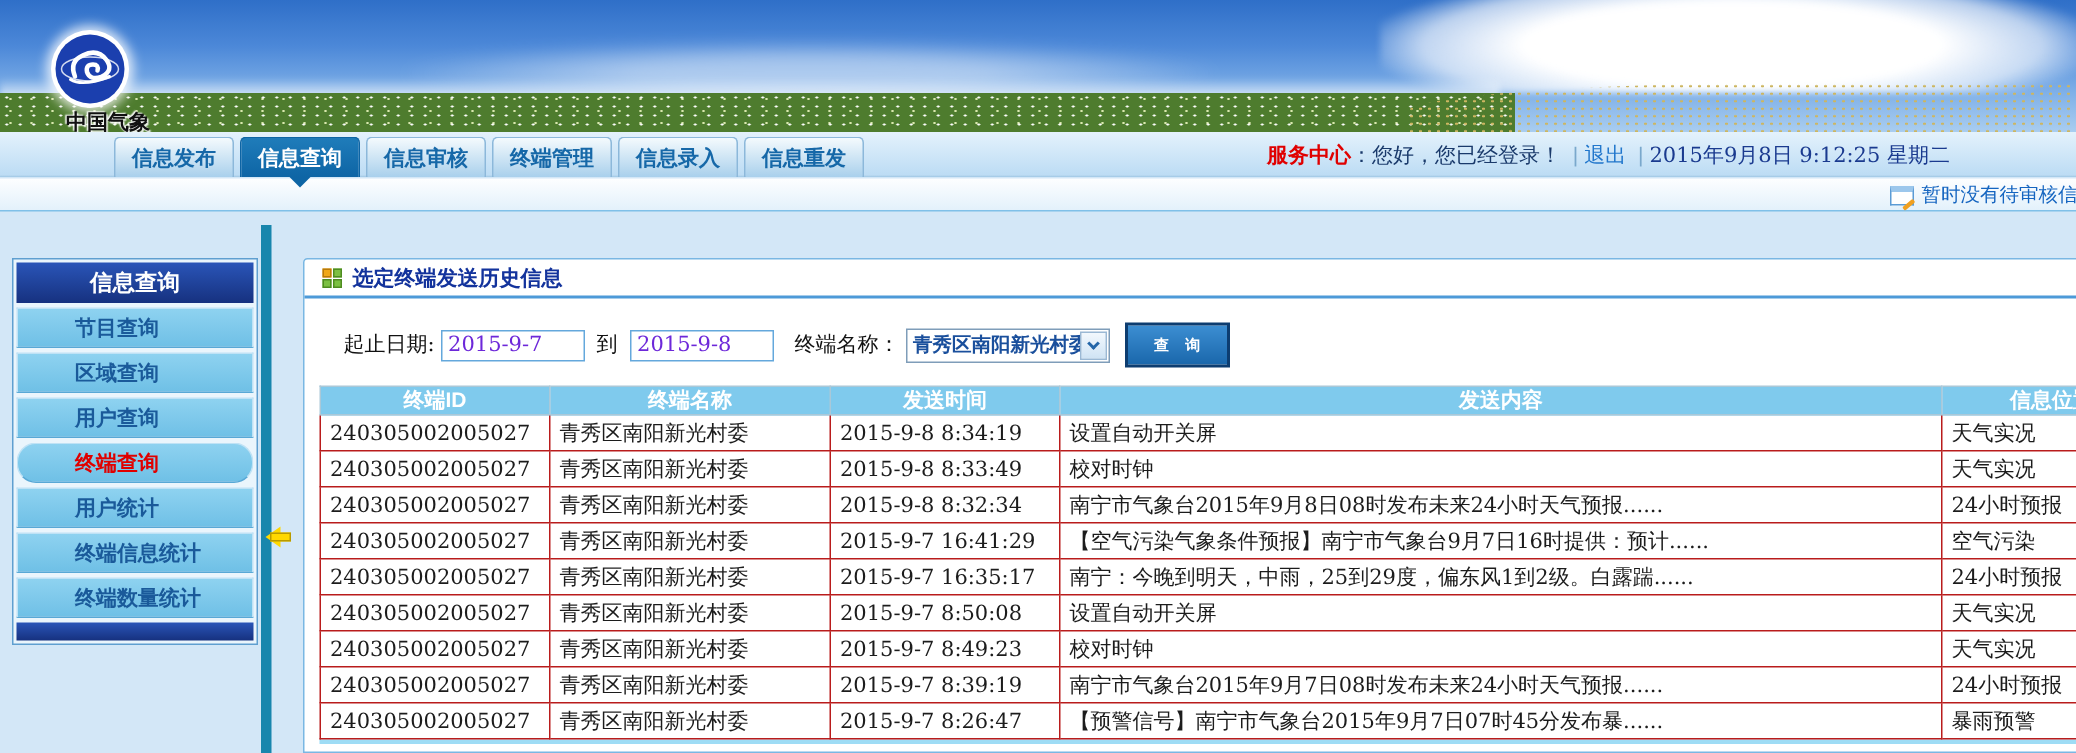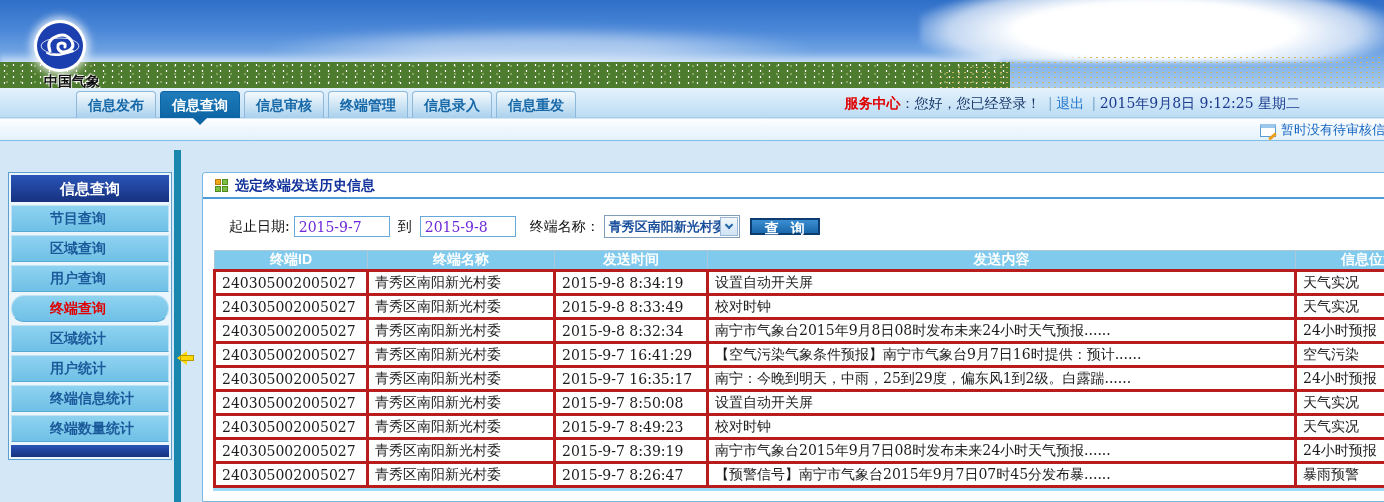--- a/index.html
+++ b/index.html
@@ -97,30 +97,30 @@
   .to-label { margin:0 8px; }
   .term-label { margin-left:14px; }
   .select { width:136px; height:23px; border:1px solid #7f9db9; background:#fff; display:flex;
             align-items:center; cursor:pointer; position:relative; }
   .select .sel-text { flex:1; padding-left:4px; font-size:13px; font-weight:bold; color:#1a4f9c;
                       font-family:"Liberation Sans", sans-serif; white-space:nowrap; overflow:hidden; }
   .sel-arrow { width:18px; height:19px; margin-right:1px; background:linear-gradient(180deg,#f2f8fd,#cfe3f4);
                border:1px solid #9ab8d4; display:flex; align-items:center; justify-content:center; }
   .chev { width:6px; height:6px; border-right:2px solid #2466a8; border-bottom:2px solid #2466a8;
           transform:rotate(45deg); margin-top:-3px; }
-  .search-btn { margin-left:10px; width:70px; height:17px; background:linear-gradient(180deg,#3c8ed2,#1a67ab);
-                border:2px solid #0d3d70; color:#ffffff; font-size:14px; font-weight:bold;
+  .search-btn { margin-left:10px; width:70px; height:30px; background:linear-gradient(180deg,#3c8ed2,#1a67ab);
+                border:2px solid #0d3d70; color:#ffffff; font-size:10px; font-weight:bold;
                 letter-spacing:4px; cursor:pointer; padding-left:4px; }
 
   
   .table-wrap { margin:12px 0 0 10px; width:1228px; border-bottom:3px solid #9edcf5; }
   table { border-collapse:collapse; table-layout:fixed; width:1228px; font-family:"DejaVu Serif", serif; }
   th { height:14px; background:#7fcaed; color:#ffffff; font-size:14px; font-weight:bold;
        border:1px solid #aac8d8; font-family:"Liberation Sans", sans-serif;margin-top:28px; }
-  td { height:24px; border:3px solid #b91c1c; font-size:14px; color:#1c1c1c; padding:0 6px;
+  td { height:24px; border:1px solid #b91c1c; font-size:14px; color:#1c1c1c; padding:0 6px;
        white-space:nowrap; overflow:hidden; }
 </style>
 </head>
 <body>
 
 <div class="banner">
   <div class="cloud-mid"></div>
   <div class="cloud-big"></div>
   <div class="haze"></div>
   <div class="grass"></div>
@@ -194,23 +194,20 @@
       </li>
 
       <li class="side-item">
         <span>用户查询</span>
       </li>
 
       <li class="side-item active">
         <span>终端查询</span>
       </li>
 
-      <li class="side-item">
-        <span>区域统计</span>
-      </li>
 
       <li class="side-item">
         <span>用户统计</span>
       </li>
 
       <li class="side-item">
         <span>终端信息统计</span>
       </li>
 
       <li class="side-item">

